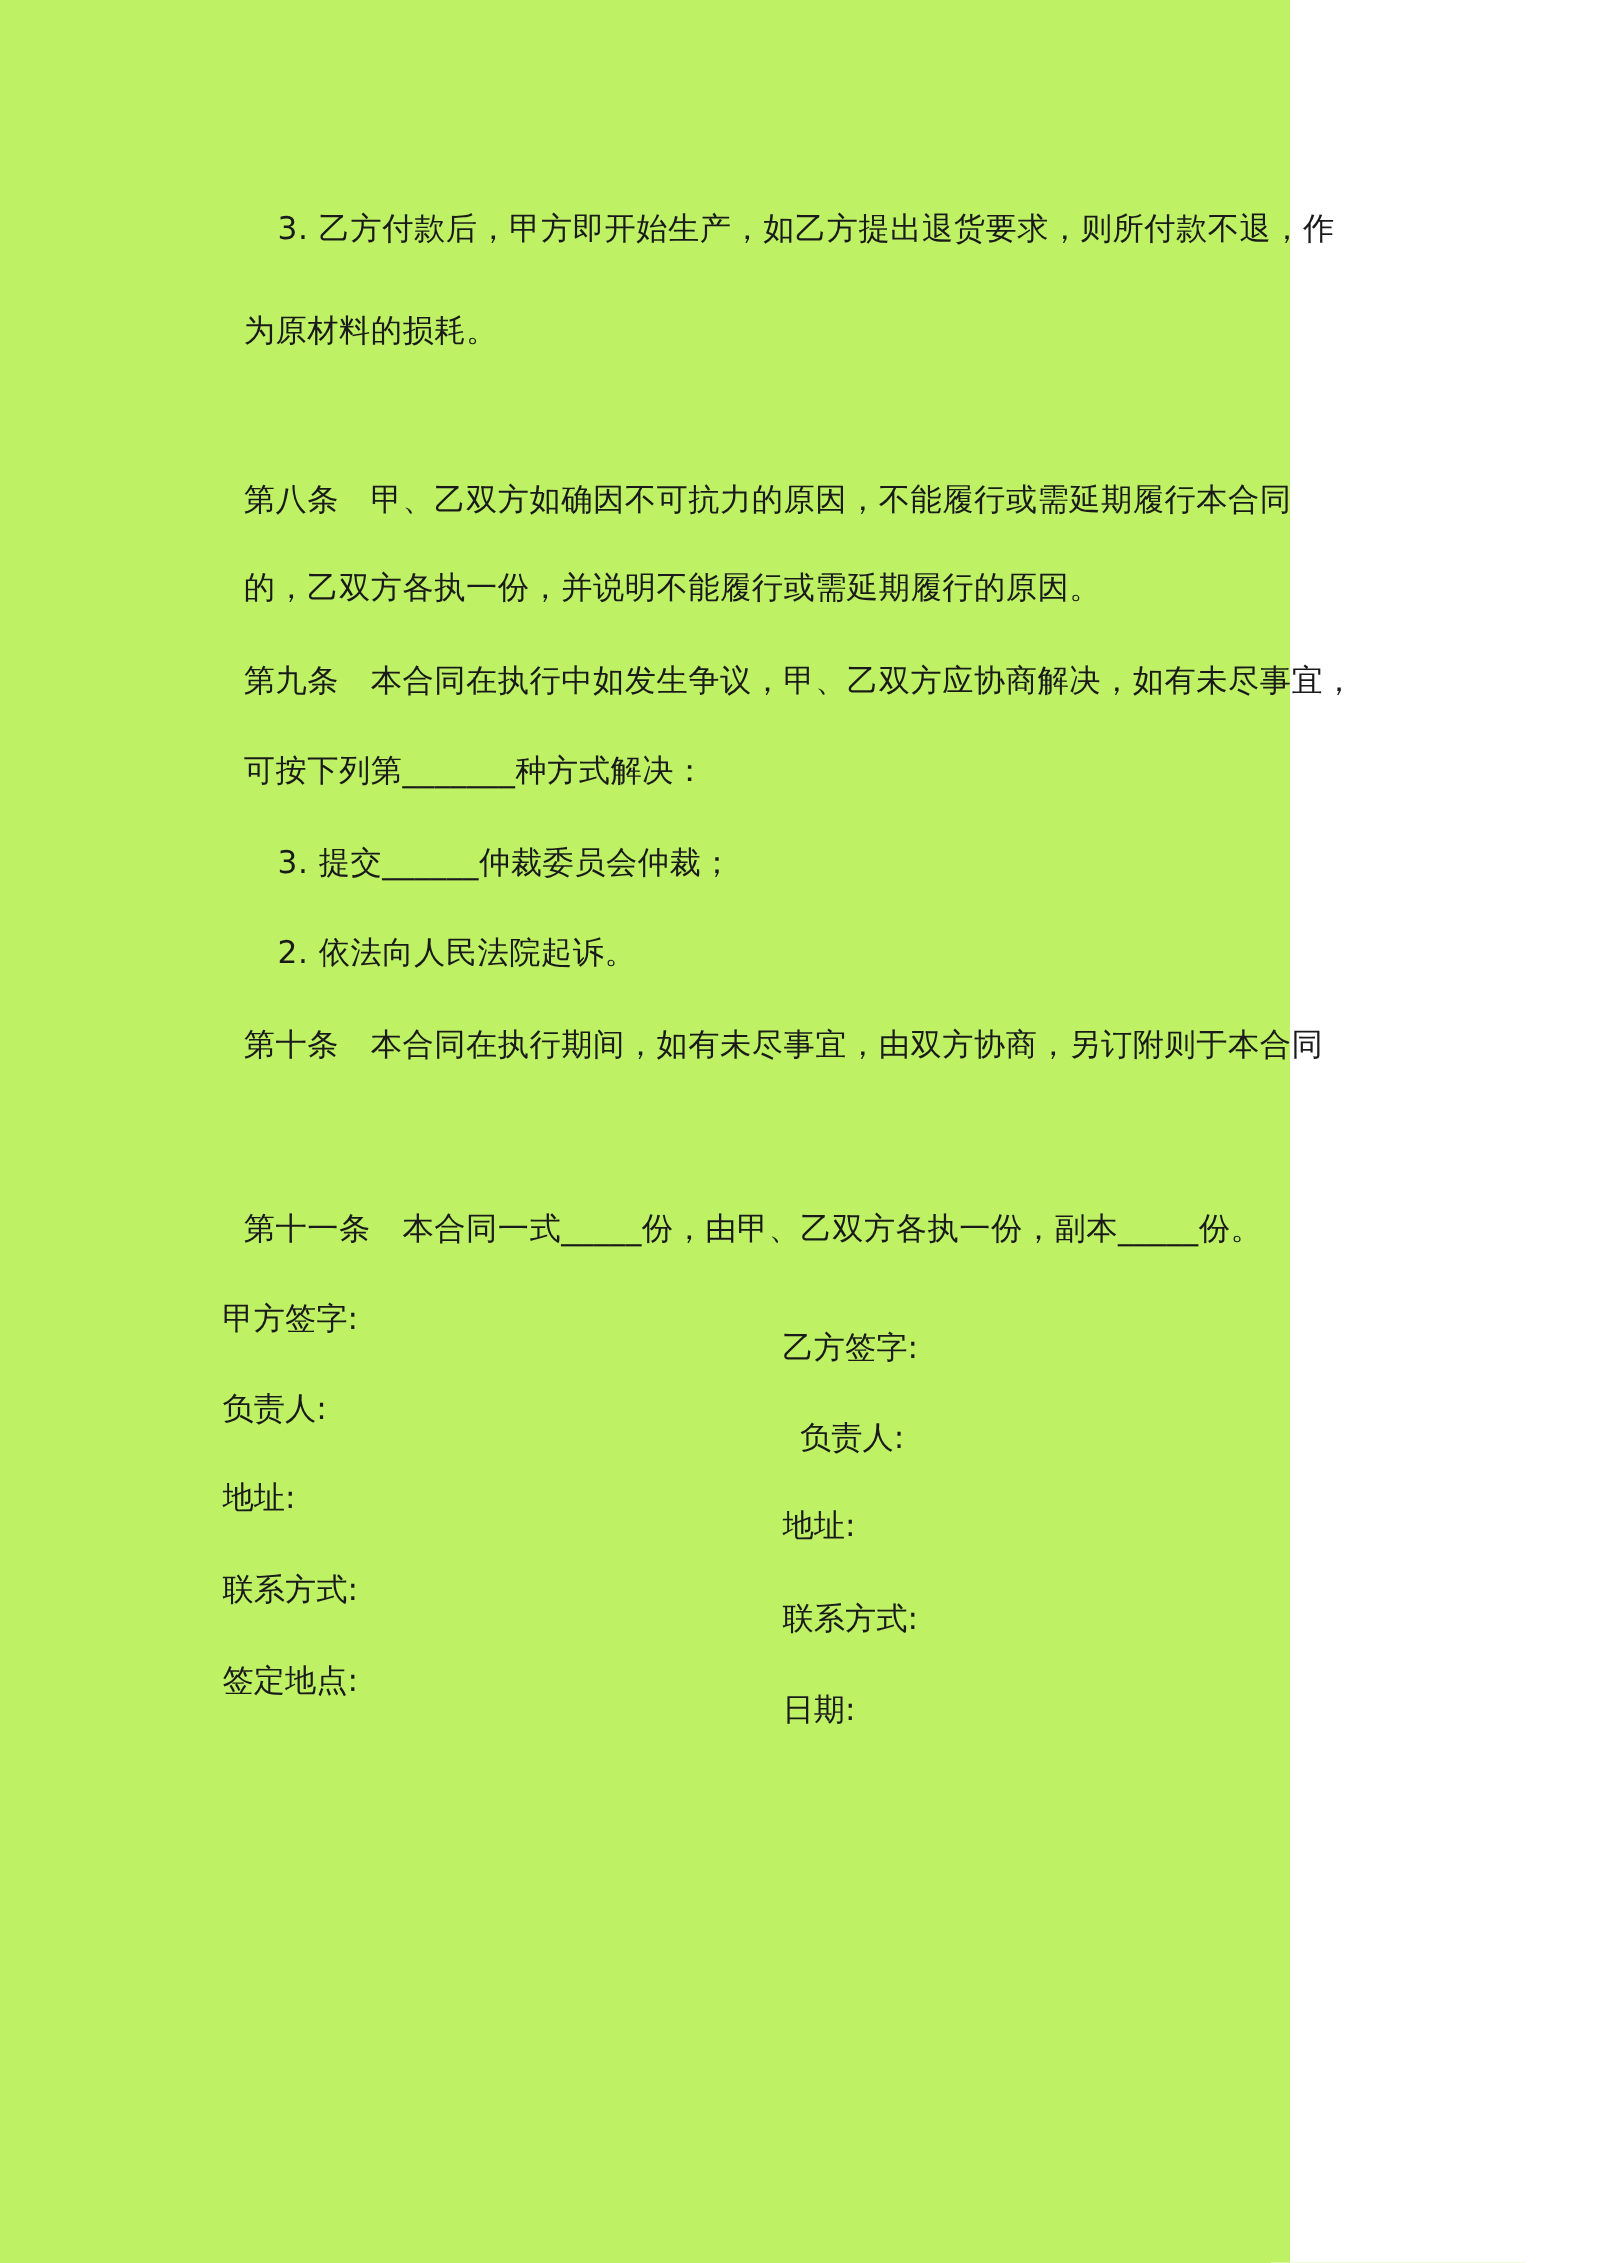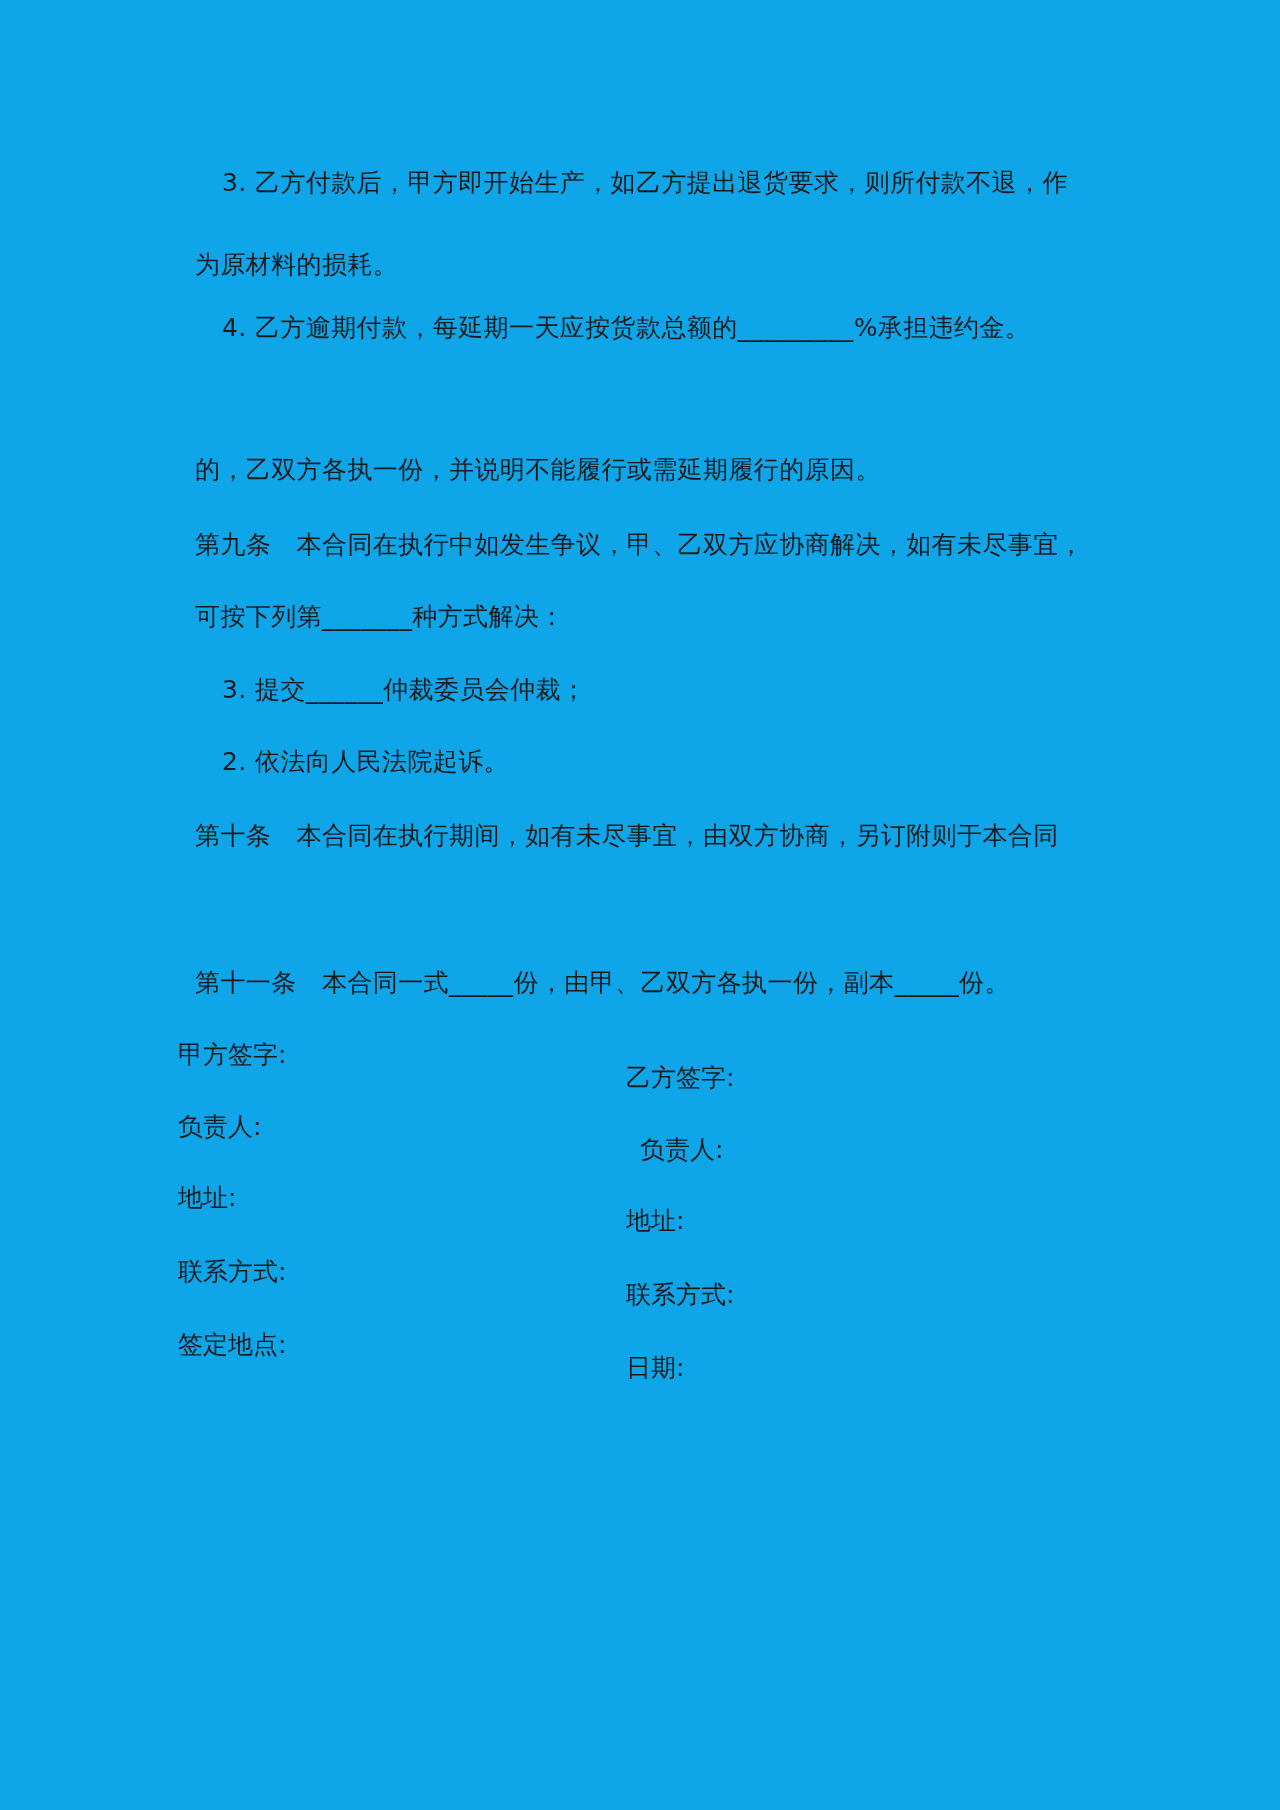--- a/index.html
+++ b/index.html
@@ -1,40 +1,40 @@
 <!DOCTYPE html>
 <html><head>
 <meta charset="utf-8">
 <style>
   html, body { margin: 0; padding: 0; background: #ffffff; }
   body {
     width: 1280px; height: 1810px; position: relative; overflow: hidden;
     font-family: "DejaVu Sans", "Liberation Sans", sans-serif;
     color: #1a1a1a;
   }
-  .page { position: absolute; left: 0; top: 0; width: 1280px; height: 1810px; background: #0ea5e9; }
+  .page { position: absolute; left: 0; top: 0; width: 1032px; height: 1810px; background: #bef264; }
   .line {
     position: absolute; left: 195px; height: 40px; line-height: 40px;
     font-size: 25px; white-space: nowrap; letter-spacing: 0.4px;
   }
   .indent { left: 222px; }
   .sig-row { position: absolute; left: 178px; width: 900px; height: 40px; line-height: 40px; font-size: 25px; }
   .sig-left { position: absolute; left: 0; white-space: nowrap; }
   .sig-right { position: absolute; left: 448px; white-space: nowrap; margin-top: 23px; }
   .sig-right.shift { left: 462px; }
 </style>
 </head>
 <body>
 
 <div class="page">
 
   <div class="line indent" style="top:163px">3. 乙方付款后，甲方即开始生产，如乙方提出退货要求，则所付款不退，作</div>
   <div class="line" style="top:245px">为原材料的损耗。</div>
-  <div class="line indent" style="top:308px">4. 乙方逾期付款，每延期一天应按货款总额的_________%承担违约金。</div>
 
+  <div class="line" style="top:380px">第八条　甲、乙双方如确因不可抗力的原因，不能履行或需延期履行本合同</div>
   <div class="line" style="top:450px">的，乙双方各执一份，并说明不能履行或需延期履行的原因。</div>
 
   <div class="line" style="top:525px">第九条　本合同在执行中如发生争议，甲、乙双方应协商解决，如有未尽事宜，</div>
   <div class="line" style="top:597px">可按下列第_______种方式解决：</div>
   <div class="line indent" style="top:670px">3. 提交______仲裁委员会仲裁；</div>
   <div class="line indent" style="top:742px">2. 依法向人民法院起诉。</div>
 
   <div class="line" style="top:816px">第十条　本合同在执行期间，如有未尽事宜，由双方协商，另订附则于本合同</div>
 
   <div class="line" style="top:963px">第十一条　本合同一式_____份，由甲、乙双方各执一份，副本_____份。</div>

